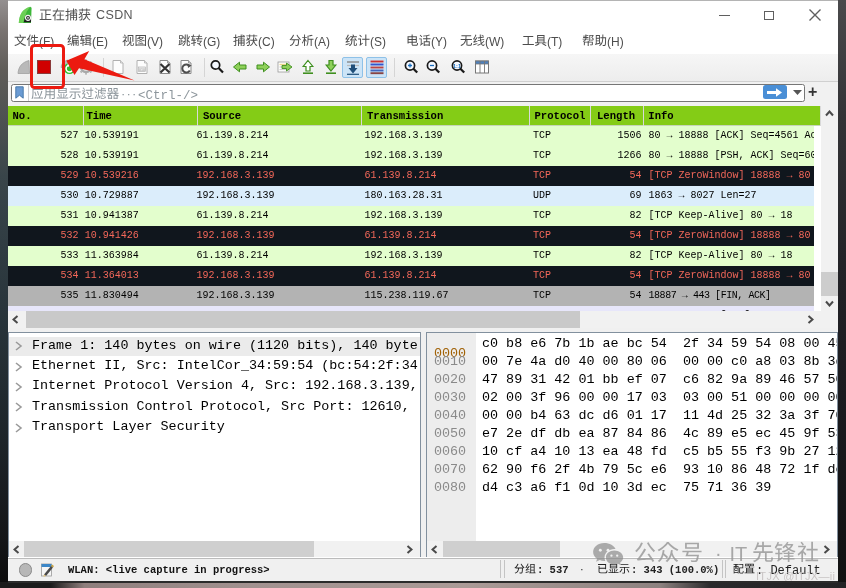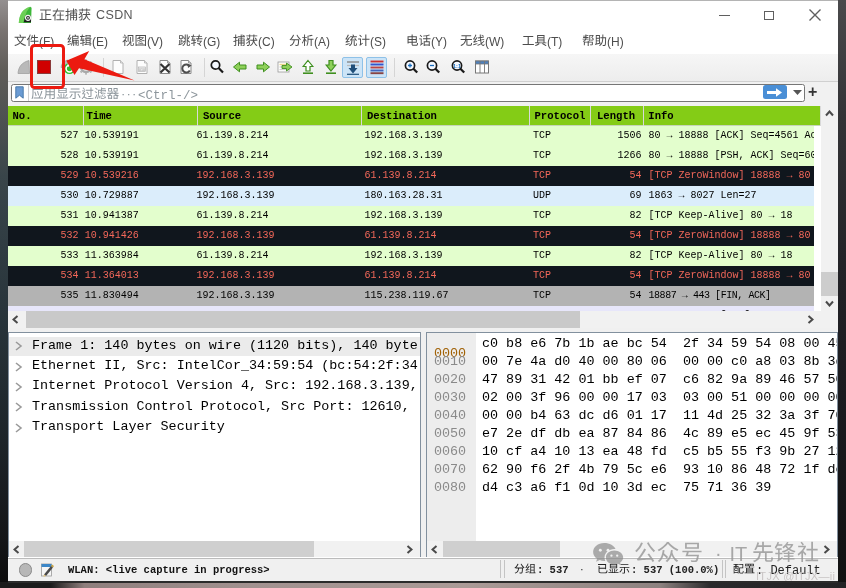--- a/index.html
+++ b/index.html
@@ -205,21 +205,21 @@
     <path d="M1 3 L10 3 L10 0.2 L16 4.5 L10 8.8 L10 6 L1 6 Z" fill="#fff"></path>
   </svg>
 <svg class="a" style="left:792.5px;top:90px" width="9" height="5" viewBox="0 0 9 5">
     <path d="M0 0 L9 0 L4.5 5 Z" fill="#555"></path>
   </svg>
 <div class="a" style="left:808px;top:83px;font-size:16px;font-weight:bold;color:#333">+</div>
 <div class="a mono" style="left:8px;top:106px;width:813px;height:20px;background:#84cc16;border-bottom:1px solid #c6d6b8;font-size:10.6px;font-weight:bold;color:#000">
     <span class="hdr" style="left:4.5px">No.</span>
     <span class="hdr" style="left:78.5px">Time</span>
     <span class="hdr" style="left:195px">Source</span>
-    <span class="hdr" style="left:359px">Destination</span>
+    <span class="hdr" style="left:359px">Transmission</span>
     <span class="hdr" style="left:526.5px">Protocol</span>
     <span class="hdr" style="left:589px;width:44px;">Length</span>
     <span class="hdr" style="left:640.3px">Info</span>
     <span class="sep" style="left:74.7px"></span>
     <span class="sep" style="left:189px"></span>
     <span class="sep" style="left:353px"></span>
     <span class="sep" style="left:520.5px"></span>
     <span class="sep" style="left:582px"></span>
     <span class="sep" style="left:635px"></span>
     <span class="sep" style="left:812px"></span>
@@ -322,21 +322,21 @@
 <div class="a" style="left:500px;top:560px;width:1px;height:18px;background:#c4c4c4"></div>
 <div class="a" style="left:504px;top:560px;width:1px;height:18px;background:#c4c4c4"></div>
 <svg style="position:absolute;left:514px;top:562.5px;" width="22.0" height="11.0" viewBox="0 -880 2000 1000">
     <path fill="#222" d="M758 -463L758 -386L188 -386L188 -463ZM813 -463Q813 -463 813 -456Q813 -449 813 -440Q813 -432 812 -426Q806 -311 801 -231Q795 -150 788 -96Q781 -43 772 -12Q763 18 749 33Q733 53 715 60Q697 67 670 69Q645 71 602 71Q559 71 512 68Q511 50 504 28Q498 5 486 -11Q535 -7 576 -6Q617 -5 635 -5Q665 -5 678 -17Q691 -31 701 -77Q710 -123 718 -213Q725 -303 731 -449L731 -463ZM406 -798Q373 -714 326 -637Q279 -560 225 -495Q170 -431 110 -382Q103 -391 91 -402Q78 -414 66 -425Q53 -437 42 -443Q103 -486 155 -545Q208 -604 251 -675Q294 -745 323 -821ZM675 -823Q698 -773 731 -721Q764 -669 802 -620Q841 -571 882 -530Q923 -488 962 -458Q952 -451 940 -439Q928 -427 917 -415Q906 -403 898 -391Q859 -426 818 -472Q776 -518 737 -572Q698 -625 663 -682Q628 -739 601 -794ZM467 -442Q459 -360 441 -282Q423 -204 386 -135Q349 -66 284 -10Q218 46 113 84Q109 73 100 61Q92 48 83 36Q73 24 64 16Q162 -16 222 -65Q283 -114 315 -175Q348 -235 362 -303Q377 -371 384 -442ZM1960 -13L1960 60L1381 60L1381 -13ZM1847 -536L1847 -464L1522 -464L1522 -536ZM1848 -276L1848 -205L1523 -205L1523 -276ZM1874 -791L1874 24L1795 24L1795 -719L1556 -719L1556 24L1481 24L1481 -791ZM1073 -190L1049 -251Q1065 -254 1085 -271Q1104 -289 1129 -316Q1143 -330 1168 -361Q1194 -392 1226 -435Q1258 -478 1291 -528Q1325 -578 1353 -629L1416 -591Q1352 -487 1277 -390Q1201 -294 1125 -221L1125 -219Q1125 -219 1117 -216Q1109 -213 1099 -207Q1089 -202 1081 -197Q1073 -193 1073 -190ZM1069 -243L1107 -269L1402 -323L1401 -257Q1300 -237 1238 -225Q1177 -213 1144 -206Q1111 -199 1096 -196Q1081 -192 1073 -190ZM1066 -429L1041 -495Q1055 -499 1070 -515Q1084 -532 1101 -557Q1110 -569 1127 -598Q1145 -626 1166 -666Q1187 -705 1209 -750Q1230 -796 1247 -841L1320 -807Q1291 -745 1257 -684Q1223 -622 1187 -565Q1151 -509 1113 -464L1113 -462Q1113 -462 1106 -458Q1099 -454 1090 -448Q1080 -443 1073 -437Q1066 -432 1066 -429ZM1065 -479L1101 -502L1298 -523L1293 -459Q1226 -451 1183 -445Q1141 -440 1118 -437Q1095 -433 1084 -432Q1073 -430 1066 -429ZM1048 -60Q1092 -69 1148 -81Q1203 -94 1267 -109Q1330 -124 1394 -138L1402 -71Q1312 -48 1223 -25Q1133 -3 1063 16Z"></path>
   </svg>
 <div class="a mono" style="left:537px;top:564px;font-size:10.5px;color:#222;font-weight:bold">: 537</div>
 <div class="a" style="left:580px;top:563px;font-size:11px;color:#222">·</div>
 <svg style="position:absolute;left:597px;top:562.5px;" width="33.0" height="11.0" viewBox="0 -880 3000 1000">
     <path fill="#222" d="M225 -103Q225 -72 235 -55Q245 -38 274 -32Q303 -26 357 -26Q373 -26 409 -26Q446 -26 493 -26Q540 -26 587 -26Q635 -26 674 -26Q714 -26 734 -26Q775 -26 800 -33Q825 -41 839 -62Q853 -83 860 -121Q868 -159 873 -219Q884 -212 898 -206Q913 -199 927 -194Q942 -189 954 -187Q946 -118 934 -71Q922 -25 899 2Q875 29 835 41Q795 53 733 53Q723 53 694 53Q666 53 627 53Q589 53 546 53Q504 53 466 53Q427 53 399 53Q371 53 361 53Q279 53 231 39Q184 26 164 -8Q144 -41 144 -105L144 -604L225 -604ZM775 -442L775 -364L189 -364L189 -442ZM826 -779L826 -314L744 -314L744 -701L93 -701L93 -779ZM1247 -468L1754 -468L1754 -569L1247 -569ZM1247 -630L1754 -630L1754 -729L1247 -729ZM1834 -793L1834 -405L1170 -405L1170 -793ZM1961 -41L1961 34L1039 34L1039 -41ZM1425 -365L1425 -1L1350 -1L1350 -365ZM1645 -365L1645 -1L1569 -1L1569 -365ZM1887 -301Q1855 -249 1816 -194Q1777 -139 1743 -98L1682 -128Q1705 -155 1730 -190Q1755 -226 1779 -263Q1803 -300 1819 -331ZM1184 -324Q1204 -293 1226 -257Q1248 -220 1267 -186Q1286 -152 1297 -126L1232 -95Q1221 -121 1203 -156Q1185 -191 1164 -229Q1143 -266 1122 -298ZM2544 -20Q2544 17 2534 37Q2523 56 2495 66Q2468 75 2423 78Q2377 80 2311 80Q2308 62 2300 38Q2292 14 2282 -3Q2316 -2 2347 -1Q2379 -1 2402 -1Q2426 -1 2435 -1Q2449 -2 2454 -6Q2459 -10 2459 -22L2459 -483L2544 -483ZM2313 -329Q2289 -268 2255 -210Q2222 -151 2184 -100Q2146 -49 2106 -10Q2099 -17 2085 -26Q2072 -35 2058 -44Q2044 -53 2034 -58Q2094 -111 2147 -189Q2199 -267 2231 -351ZM2755 -350Q2792 -303 2828 -248Q2863 -194 2892 -141Q2921 -87 2935 -44L2856 -10Q2843 -51 2816 -105Q2788 -159 2753 -215Q2719 -271 2682 -319ZM2853 -767L2853 -689L2149 -689L2149 -767ZM2942 -525L2942 -447L2059 -447L2059 -525Z"></path>
   </svg>
-<div class="a mono" style="left:631px;top:564px;font-size:10.5px;color:#222;font-weight:bold">: 537 (100.0%)</div>
+<div class="a mono" style="left:631px;top:564px;font-size:10.5px;color:#222;font-weight:bold">: 343 (100.0%)</div>
 <div class="a" style="left:722px;top:560px;width:1px;height:18px;background:#c4c4c4"></div>
 <div class="a" style="left:725px;top:560px;width:1px;height:18px;background:#c4c4c4"></div>
 <svg style="position:absolute;left:733px;top:562.5px;" width="22.0" height="11.0" viewBox="0 -880 2000 1000">
     <path fill="#222" d="M563 -470Q563 -470 571 -470Q579 -470 590 -470Q602 -470 614 -470Q625 -470 633 -470Q641 -470 641 -470Q641 -470 641 -447Q641 -423 641 -386Q641 -348 641 -303Q641 -259 641 -214Q641 -169 641 -131Q641 -93 641 -70Q641 -47 641 -47Q641 -19 650 -11Q660 -4 693 -4Q701 -4 720 -4Q740 -4 764 -4Q788 -4 809 -4Q830 -4 840 -4Q862 -4 873 -16Q884 -29 889 -65Q893 -101 895 -172Q905 -166 917 -159Q930 -152 943 -147Q957 -143 968 -139Q963 -58 952 -12Q940 33 915 52Q891 71 845 71Q839 71 823 71Q806 71 785 71Q763 71 743 71Q722 71 706 71Q690 71 684 71Q638 71 612 61Q586 51 574 25Q563 -1 563 -47Q563 -47 563 -70Q563 -93 563 -131Q563 -169 563 -214Q563 -258 563 -303Q563 -348 563 -386Q563 -423 563 -447Q563 -470 563 -470ZM64 -604Q64 -604 88 -604Q112 -604 151 -604Q190 -604 237 -604Q283 -604 330 -604Q377 -604 416 -604Q455 -604 478 -604Q502 -604 502 -604Q502 -604 502 -576Q502 -547 502 -500Q502 -452 502 -393Q502 -333 502 -270Q502 -206 502 -146Q502 -87 502 -39Q502 9 502 37Q502 65 502 65Q502 65 492 65Q482 65 470 65Q457 65 447 65Q437 65 437 65Q437 65 437 32Q437 0 437 -54Q437 -108 437 -172Q437 -236 437 -300Q437 -365 437 -418Q437 -472 437 -504Q437 -537 437 -537Q437 -537 415 -537Q393 -537 357 -537Q322 -537 283 -537Q244 -537 208 -537Q172 -537 150 -537Q128 -537 128 -537Q128 -537 128 -503Q128 -470 128 -415Q128 -360 128 -295Q128 -229 128 -164Q128 -99 128 -44Q128 11 128 44Q128 78 128 78Q128 78 119 78Q109 78 96 78Q83 78 74 78Q64 78 64 78Q64 78 64 49Q64 20 64 -28Q64 -77 64 -137Q64 -198 64 -263Q64 -328 64 -389Q64 -449 64 -498Q64 -547 64 -575Q64 -604 64 -604ZM168 -217Q168 -217 191 -217Q214 -217 248 -217Q283 -217 317 -217Q351 -217 374 -217Q397 -217 397 -217Q397 -217 397 -207Q397 -198 397 -185Q397 -172 397 -163Q397 -153 397 -153Q397 -153 374 -153Q351 -153 317 -153Q283 -153 248 -153Q214 -153 191 -153Q168 -153 168 -153Q168 -153 168 -163Q168 -172 168 -185Q168 -198 168 -207Q168 -217 168 -217ZM91 -56Q91 -56 116 -56Q142 -56 184 -56Q225 -56 271 -56Q316 -56 358 -56Q399 -56 425 -56Q450 -56 450 -56Q450 -56 450 -47Q450 -37 450 -24Q450 -12 450 -2Q450 7 450 7Q450 7 425 7Q399 7 358 7Q316 7 271 7Q225 7 184 7Q142 7 116 7Q91 7 91 7Q91 7 91 -2Q91 -12 91 -24Q91 -37 91 -47Q91 -56 91 -56ZM47 -798Q47 -798 72 -798Q98 -798 140 -798Q183 -798 233 -798Q284 -798 334 -798Q385 -798 427 -798Q470 -798 496 -798Q521 -798 521 -798Q521 -798 521 -788Q521 -778 521 -765Q521 -751 521 -741Q521 -731 521 -731Q521 -731 496 -731Q470 -731 427 -731Q385 -731 334 -731Q284 -731 233 -731Q183 -731 140 -731Q98 -731 72 -731Q47 -731 47 -731Q47 -731 47 -741Q47 -751 47 -765Q47 -778 47 -788Q47 -798 47 -798ZM189 -775Q189 -775 199 -775Q208 -775 221 -775Q234 -775 243 -775Q253 -775 253 -775Q253 -775 253 -759Q253 -744 253 -719Q253 -694 253 -665Q253 -637 253 -612Q253 -587 253 -571Q253 -555 253 -555Q253 -555 243 -555Q234 -555 221 -555Q208 -555 199 -555Q189 -555 189 -555Q189 -555 189 -571Q189 -587 189 -612Q189 -637 189 -665Q189 -693 189 -718Q189 -743 189 -759Q189 -775 189 -775ZM308 -776Q308 -776 318 -776Q328 -776 341 -776Q353 -776 363 -776Q373 -776 373 -776Q373 -776 373 -760Q373 -744 373 -719Q373 -693 373 -666Q373 -638 373 -613Q373 -587 373 -571Q373 -555 373 -555Q373 -555 363 -555Q353 -555 341 -555Q328 -555 318 -555Q308 -555 308 -555Q308 -555 308 -571Q308 -587 308 -613Q308 -638 308 -666Q308 -693 308 -719Q308 -744 308 -760Q308 -776 308 -776ZM191 -556Q191 -556 201 -556Q211 -556 223 -556Q235 -556 244 -556Q254 -556 254 -556Q254 -556 254 -542Q254 -528 254 -509Q254 -490 254 -476Q254 -462 254 -462Q254 -432 247 -397Q239 -363 220 -329Q201 -296 165 -269Q158 -278 142 -291Q127 -304 115 -309Q148 -333 164 -358Q179 -384 185 -411Q191 -437 191 -462Q191 -462 191 -476Q191 -490 191 -509Q191 -528 191 -542Q191 -556 191 -556ZM309 -556Q309 -556 318 -556Q328 -556 340 -556Q353 -556 362 -556Q372 -556 372 -556Q372 -556 372 -539Q372 -522 372 -496Q372 -470 372 -444Q372 -419 372 -401Q372 -384 372 -384Q372 -374 374 -371Q377 -369 386 -369Q389 -369 396 -369Q404 -369 412 -369Q420 -369 422 -369Q431 -369 434 -370Q437 -371 439 -372Q446 -366 459 -361Q471 -355 484 -352Q480 -334 467 -325Q454 -317 431 -317Q426 -317 413 -317Q399 -317 386 -317Q372 -317 368 -317Q333 -317 321 -330Q309 -342 309 -383Q309 -383 309 -400Q309 -418 309 -444Q309 -470 309 -496Q309 -522 309 -539Q309 -556 309 -556ZM560 -796Q560 -796 587 -796Q613 -796 655 -796Q698 -796 745 -796Q793 -796 835 -796Q878 -796 904 -796Q930 -796 930 -796Q930 -796 930 -774Q930 -752 930 -716Q930 -681 930 -638Q930 -595 930 -553Q930 -510 930 -474Q930 -439 930 -417Q930 -395 930 -395Q930 -395 905 -395Q879 -395 839 -395Q798 -395 753 -395Q708 -395 668 -395Q627 -395 602 -395Q576 -395 576 -395Q576 -395 576 -403Q576 -410 576 -421Q576 -433 576 -444Q576 -455 576 -462Q576 -470 576 -470Q576 -470 597 -470Q617 -470 648 -470Q680 -470 715 -470Q751 -470 782 -470Q814 -470 834 -470Q855 -470 855 -470Q855 -470 855 -488Q855 -506 855 -535Q855 -563 855 -595Q855 -626 855 -655Q855 -684 855 -702Q855 -720 855 -720Q855 -720 833 -720Q812 -720 779 -720Q745 -720 708 -720Q670 -720 636 -720Q603 -720 581 -720Q560 -720 560 -720Q560 -720 560 -728Q560 -736 560 -747Q560 -758 560 -769Q560 -780 560 -788Q560 -796 560 -796ZM1649 -660L1812 -660L1812 -747L1649 -747ZM1415 -660L1576 -660L1576 -747L1415 -747ZM1187 -660L1343 -660L1343 -747L1187 -747ZM1891 -803L1891 -603L1112 -603L1112 -803ZM1930 -546L1930 -488L1068 -488L1068 -546ZM1953 -10L1953 52L1051 52L1051 -10ZM1798 -319L1798 -272L1222 -272L1222 -319ZM1795 -217L1795 -171L1226 -171L1226 -217ZM1800 -113L1800 -66L1229 -66L1229 -113ZM1831 -429L1831 23L1752 23L1752 -376L1259 -376L1259 23L1184 23L1184 -429ZM1541 -622L1541 -403L1462 -403L1462 -622Z"></path>
   </svg>
 <div class="a mono" style="left:756px;top:564px;font-size:12px;color:#222;font-weight:normal">: Default</div>
 <svg class="a" style="left:592px;top:542px" width="32" height="24" viewBox="0 0 32 25" opacity=".68">
 <path d="M12 1 C5.4 1,0.5 5.2,0.5 10.4 C0.5 13.3,2.1 15.8,4.6 17.5 L3.6 20.7 L7.4 18.8 C8.8 19.3,10.4 19.8,12 19.8 C12.4 19.8,12.8 19.77,13.2 19.73 C12.7 18.6,12.4 17.4,12.4 16.1 C12.4 11.2,17 7.3,22.6 7.3 C23 7.3,23.4 7.32,23.8 7.37 C22.6 3.7,17.8 1,12 1 Z" fill="#8a8a8a"></path>
 <path d="M22.6 8.8 C17.6 8.8,13.8 12.1,13.8 16.1 C13.8 20.1,17.6 23.4,22.6 23.4 C23.9 23.4,25.2 23.1,26.4 22.6 L29.5 24.2 L28.6 21.5 C30.6 20.1,31.8 18.2,31.8 16.1 C31.8 12.1,27.6 8.8,22.6 8.8 Z" fill="#8a8a8a"></path>
 <circle cx="8" cy="8.6" r="1.5" fill="#f0f0f0"></circle>

